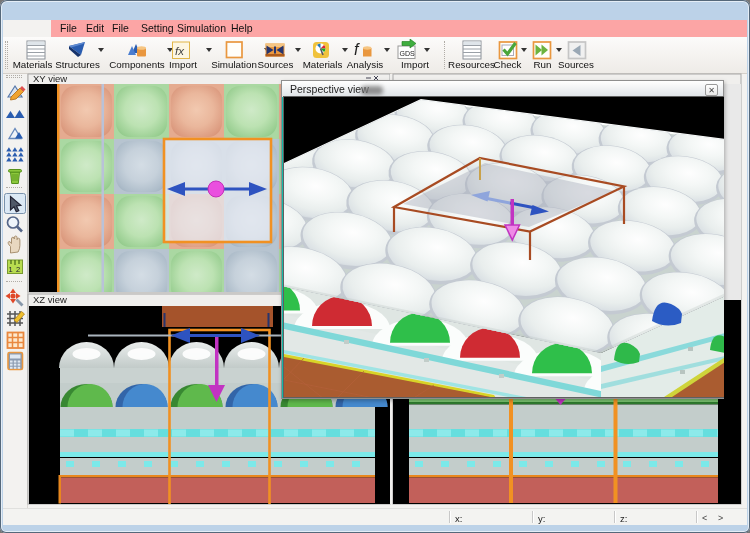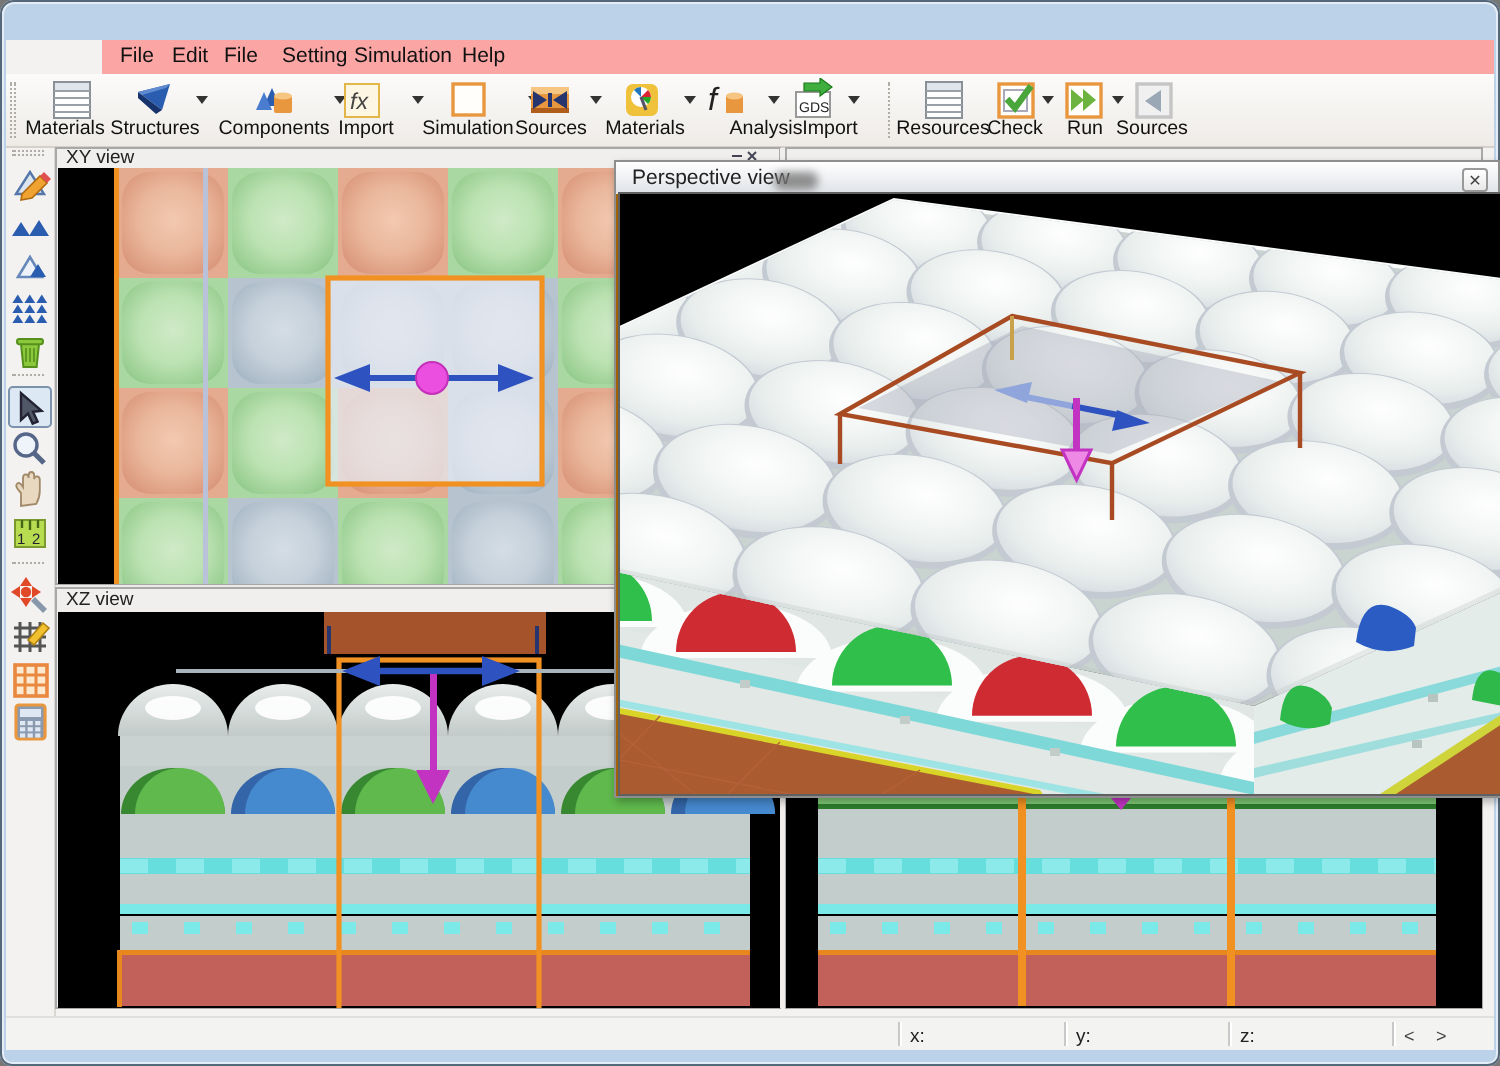--- a/index.html
+++ b/index.html
@@ -80,21 +80,21 @@
           <path d="M11.5 9.5 L15 13 a5 5 0 0 0 1.5 -3.5 z" fill="#2a2"></path>
           <path d="M11.5 9.5 l2.5 6.5" stroke="#556" stroke-width="1.6"></path>
         </svg>
         <div class="tlabel" style="left:279.5px;width:80px">Materials</div>
         <div class="darr" style="left:338.5px"></div>
         <svg style="position:absolute;left:349px;top:2px" width="24" height="22" viewBox="0 0 24 22">
           <text x="2" y="16" font-size="16" font-style="italic" fill="#222" font-family="Liberation Serif">f</text>
           <rect x="11" y="9" width="8.5" height="8.5" fill="#e9973f"></rect>
           <ellipse cx="15.2" cy="9" rx="4.2" ry="1.7" fill="#f6c582"></ellipse>
         </svg>
-        <div class="tlabel" style="left:340px;width:80px">Analysis</div>
+        <div class="tlabel" style="left:322px;width:80px">Analysis</div>
         <div class="darr" style="left:380.5px"></div>
         <svg style="position:absolute;left:392px;top:2px" width="24" height="22" viewBox="0 0 24 22">
           <rect x="3" y="7" width="17" height="12.5" fill="#fff" stroke="#999"></rect>
           <text x="4.5" y="17" font-size="7" fill="#222">GDS</text>
           <path d="M7 4.5 h8 v-2.5 l6 4.5 -6 4.5 v-2.5 h-8 z" fill="#3fae3f" stroke="#1a7a1a" stroke-width="0.6" transform="translate(0,-2)"></path>
         </svg>
         <div class="tlabel" style="left:364px;width:96px">Import</div>
         <div class="darr" style="left:420.5px"></div>
         <svg style="position:absolute;left:457px;top:2px" width="24" height="22" viewBox="0 0 24 22">
           <rect x="3" y="2" width="18" height="18" fill="#fff" stroke="#8a9097"></rect>
@@ -478,21 +478,21 @@
         <rect x="409" y="477.5" width="309" height="25.5" fill="#c2605a"></rect>
         <path d="M553 396 h15 l-7.5 9 z" fill="#c233c2"></path>
         <rect x="509" y="392" width="4" height="111" fill="#f19122"></rect>
         <rect x="613.5" y="392" width="4" height="111" fill="#f19122"></rect>
       </g>
       <g stroke="#445" stroke-width="1" fill="none">
         <path d="M366 78 h5"></path>
         <path d="M374 76 l4 4 m0 -4 l-4 4"></path>
       </g>
     </svg>
-    <div style="position:absolute;left:307px;top:80px;width:443px;height:319px;background:#a16207;border:1px solid #8e8e8e;box-shadow:1px 2px 4px rgba(0,0,0,0.28)">
+    <div style="position:absolute;left:281px;top:80px;width:443px;height:319px;background:#14b8a6;border:1px solid #8e8e8e;box-shadow:1px 2px 4px rgba(0,0,0,0.28)">
       <div style="position:absolute;left:0;top:0;right:0;height:16px;background:linear-gradient(#ffffff,#dfe3e7)"></div>
       <div style="position:absolute;left:8px;top:2px;font-size:10.5px;color:#222">Perspective view</div>
       <div style="position:absolute;left:79px;top:5px;width:22px;height:9px;background:#777;border-radius:4px;filter:blur(2px);opacity:0.8"></div>
       <div style="position:absolute;right:5px;top:3px;width:13px;height:12px;border:1px solid #999;border-radius:2px;background:linear-gradient(#fff,#e8e8e8);font-size:8px;text-align:center;line-height:11px;color:#444">✕</div>
       <svg style="position:absolute;left:1px;top:15px" width="441" height="302" viewBox="0 0 441 302">
         <rect x="0" y="0" width="441" height="302" fill="#606060"></rect>
         <g transform="translate(1,1)">
           <defs>
             <clipPath id="clipP">
               <rect x="0" y="0" width="441" height="300"></rect>

